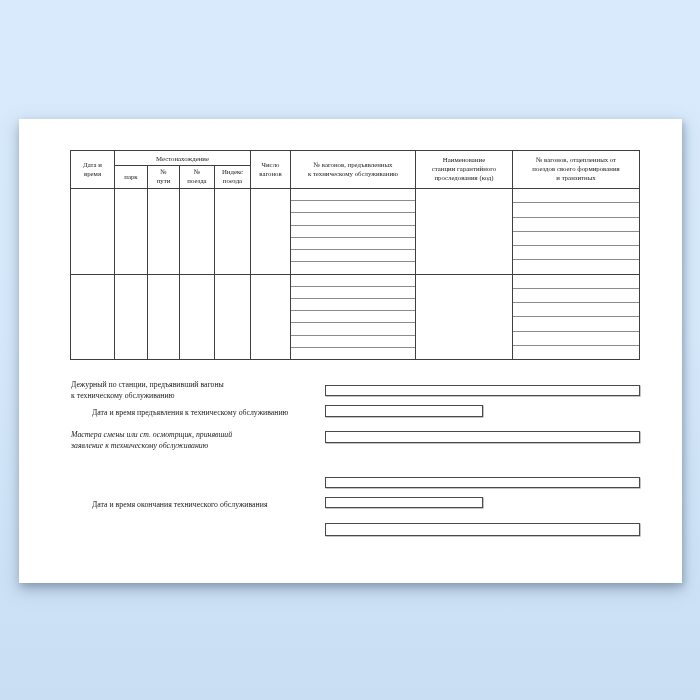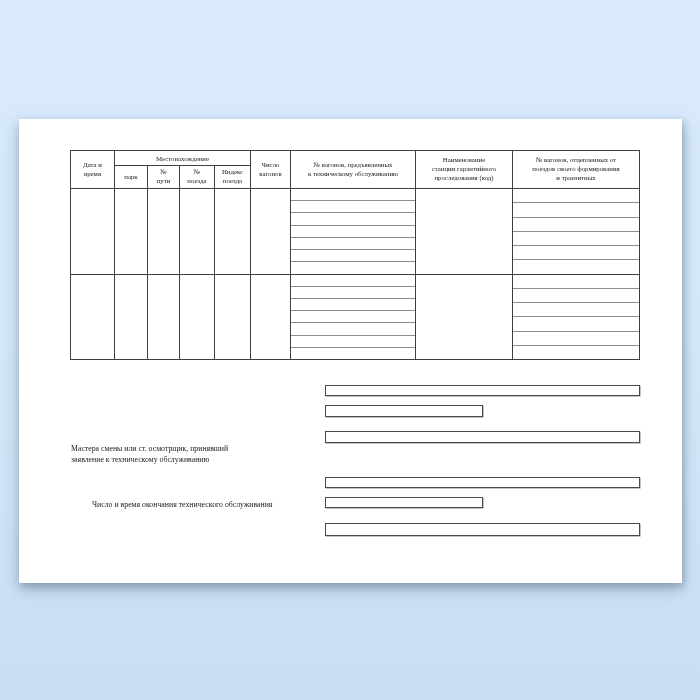--- a/index.html
+++ b/index.html
@@ -73,21 +73,21 @@
     background: #ffffff;
     border: 1px solid var(--box-border, #4a4a4a);
     box-sizing: border-box;
     box-shadow: 0.6px 0.6px 0 rgba(70,70,70,0.55);
   }
   .long { width: 315px; }
   .short { width: 158px; }
 
   .lt1 { top: 260px; }  .bt1 { top: 266px; height: 11px; }
   .lt2 { top: 288px; }  .bt2 { top: 286px; height: 12px; }
-  .lt3 { top: 324px; }  .bt3 { top: 312px; height: 12px; }
+  .lt3 { top: 310px; font-style: italic; }  .bt3 { top: 312px; height: 12px; }
   .lt4 { top: 355px; }  .bt4 { top: 358px; height: 11px; }
   .lt5 { top: 380px; }  .bt5 { top: 378px; height: 11px; }
   .lt6 { top: 399px; }  .bt6 { top: 404px; height: 13px; }
 </style>
 </head>
 <body>
 
 <div class="paper">
 
   <div class="ftable">
@@ -166,28 +166,31 @@
           <div class="subrow"></div>
           <div class="subrow"></div>
           <div class="subrow"></div>
           <div class="subrow"></div>
           <div class="subrow"></div>
           <div class="subrow"></div>
         </div>
     </div>
   </div>
 
+  <div class="sig-label lx lt1">Дежурный по станции, предъявивший вагоны
+к техническому обслуживанию</div>
   <div class="sig-box long bt1"></div>
 
+  <div class="sig-label lxi lt2">Дата и время предъявления к техническому обслуживанию</div>
   <div class="sig-box short bt2"></div>
 
   <div class="sig-label lx lt3">Мастера смены или ст. осмотрщик, принявший
 заявление к техническому обслуживанию</div>
   <div class="sig-box long bt3"></div>
 
   <div class="sig-box long bt4"></div>
 
-  <div class="sig-label lxi lt5">Число и время окончания технического обслуживания</div>
+  <div class="sig-label lxi lt5">Дата и время окончания технического обслуживания</div>
   <div class="sig-box short bt5"></div>
 
   <div class="sig-box long bt6"></div>
 
 </div>
 
 </body></html>

